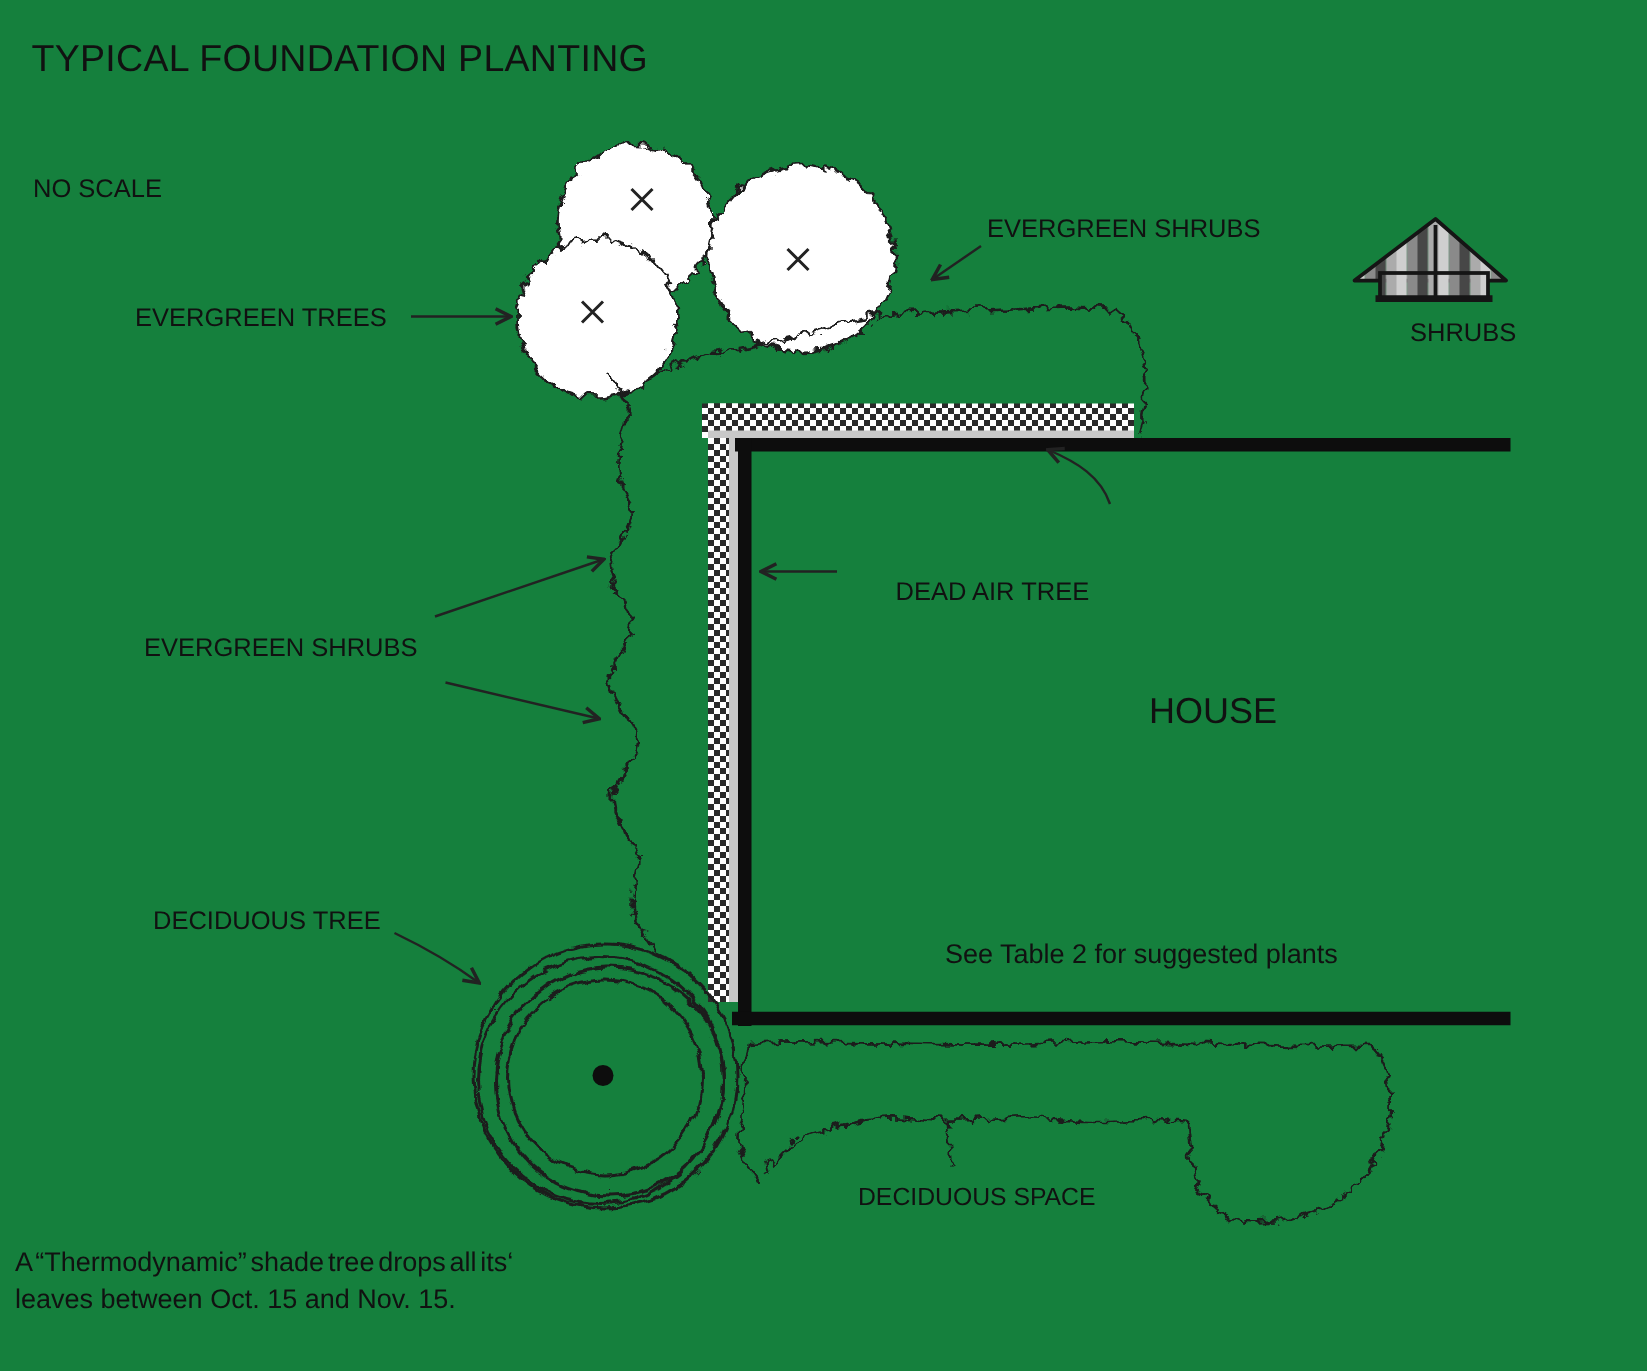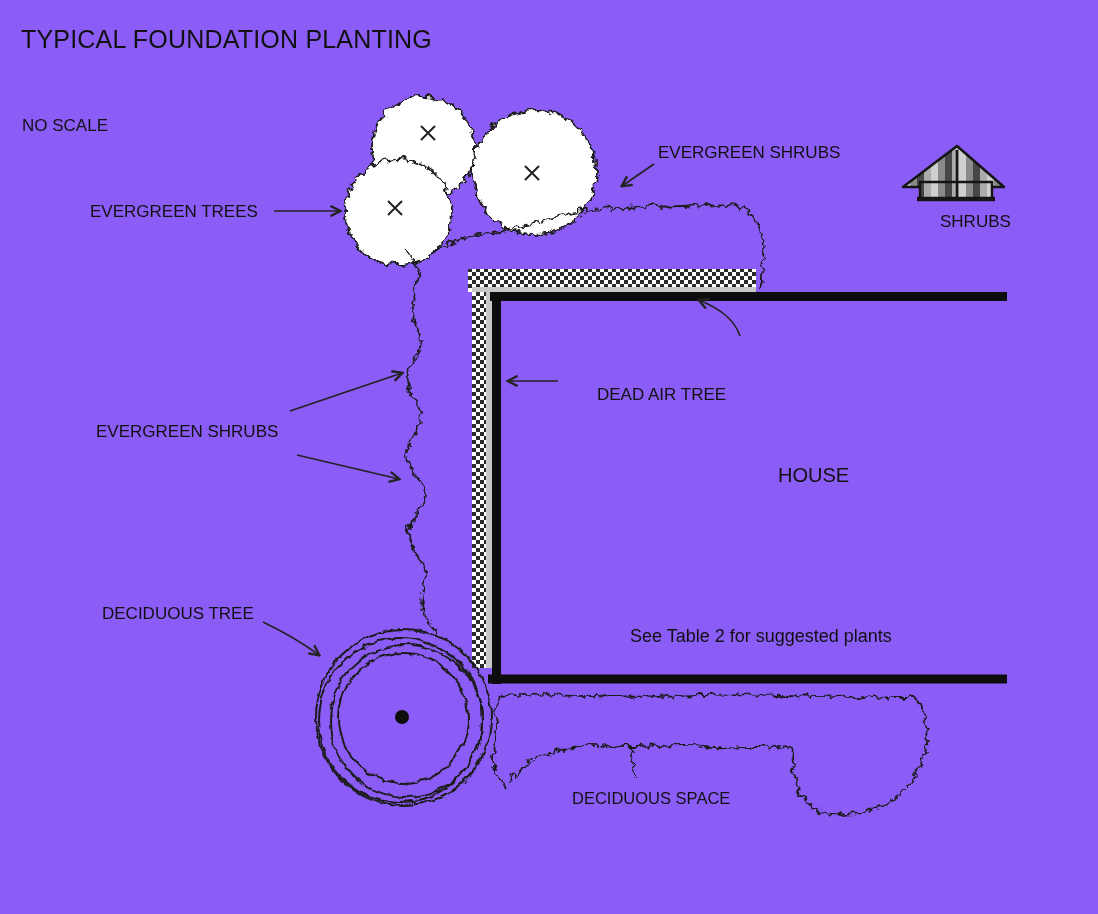--- a/index.html
+++ b/index.html
@@ -1,31 +1,31 @@
 <!DOCTYPE html>
 <html><head>
 <meta charset="utf-8">
 <style>
   html,body{margin:0;padding:0;background:#ffffff;}
   .stage{
-    position:relative;width:1098px;height:914px;background:#8b5cf6;overflow:hidden;
+    position:relative;width:1098px;height:914px;background:#15803d;overflow:hidden;
     font-family:"Liberation Sans","DejaVu Sans",sans-serif;color:#111;
   }
   .lbl{position:absolute;white-space:nowrap;font-size:17px;line-height:20px;color:#111;}
   .title{left:21px;top:29px;font-size:25px;letter-spacing:.2px;}
   .no-scale{left:22px;top:68px;margin-top:48px;}
   .intro{
     left:605px;top:13px;width:474px;font-size:17px;line-height:21.5px;
     text-align:justify;white-space:normal;position:absolute;color:#111;
   }
   .evergreen-shrubs-top{left:658px;top:143px;}
   .north{left:940px;top:212px;}
   .evergreen-trees{left:90px;top:202px;}
   .dead-air{left:597px;top:385px;}
-  .house{left:766px;top:465px;font-size:20px;margin-left:12px;}
+  .house{left:766px;top:465px;font-size:24px;}
   .evergreen-shrubs-left{left:96px;top:422px;}
   .deciduous-tree{left:102px;top:604px;}
   .table-note{left:630px;top:626px;font-size:18px;}
   .deciduous-shrubs{left:572px;top:788px;font-size:16.5px;}
   .footnote{position:absolute;left:10px;top:829px;font-size:18px;line-height:25px;color:#111;}
   .footnote .l1{word-spacing:-2.5px;}
   svg.plan{position:absolute;left:0;top:0;}
 </style>
 </head>
 <body>
@@ -140,13 +140,17 @@
   <div class="lbl evergreen-shrubs-top">EVERGREEN SHRUBS</div>
   <div class="lbl north">SHRUBS</div>
   <div class="lbl evergreen-trees">EVERGREEN TREES</div>
   <div class="lbl dead-air">DEAD AIR TREE</div>
   <div class="lbl house">HOUSE</div>
   <div class="lbl evergreen-shrubs-left">EVERGREEN SHRUBS</div>
   <div class="lbl deciduous-tree">DECIDUOUS TREE</div>
   <div class="lbl table-note">See Table 2 for suggested plants</div>
   <div class="lbl deciduous-shrubs">DECIDUOUS SPACE</div>
 
+  <div class="footnote">
+    <div class="l1">A “Thermodynamic” shade tree drops all its‘</div>
+    <div class="l2">leaves between Oct. 15 and Nov. 15.</div>
+  </div>
 </div>
 
 </body></html>

